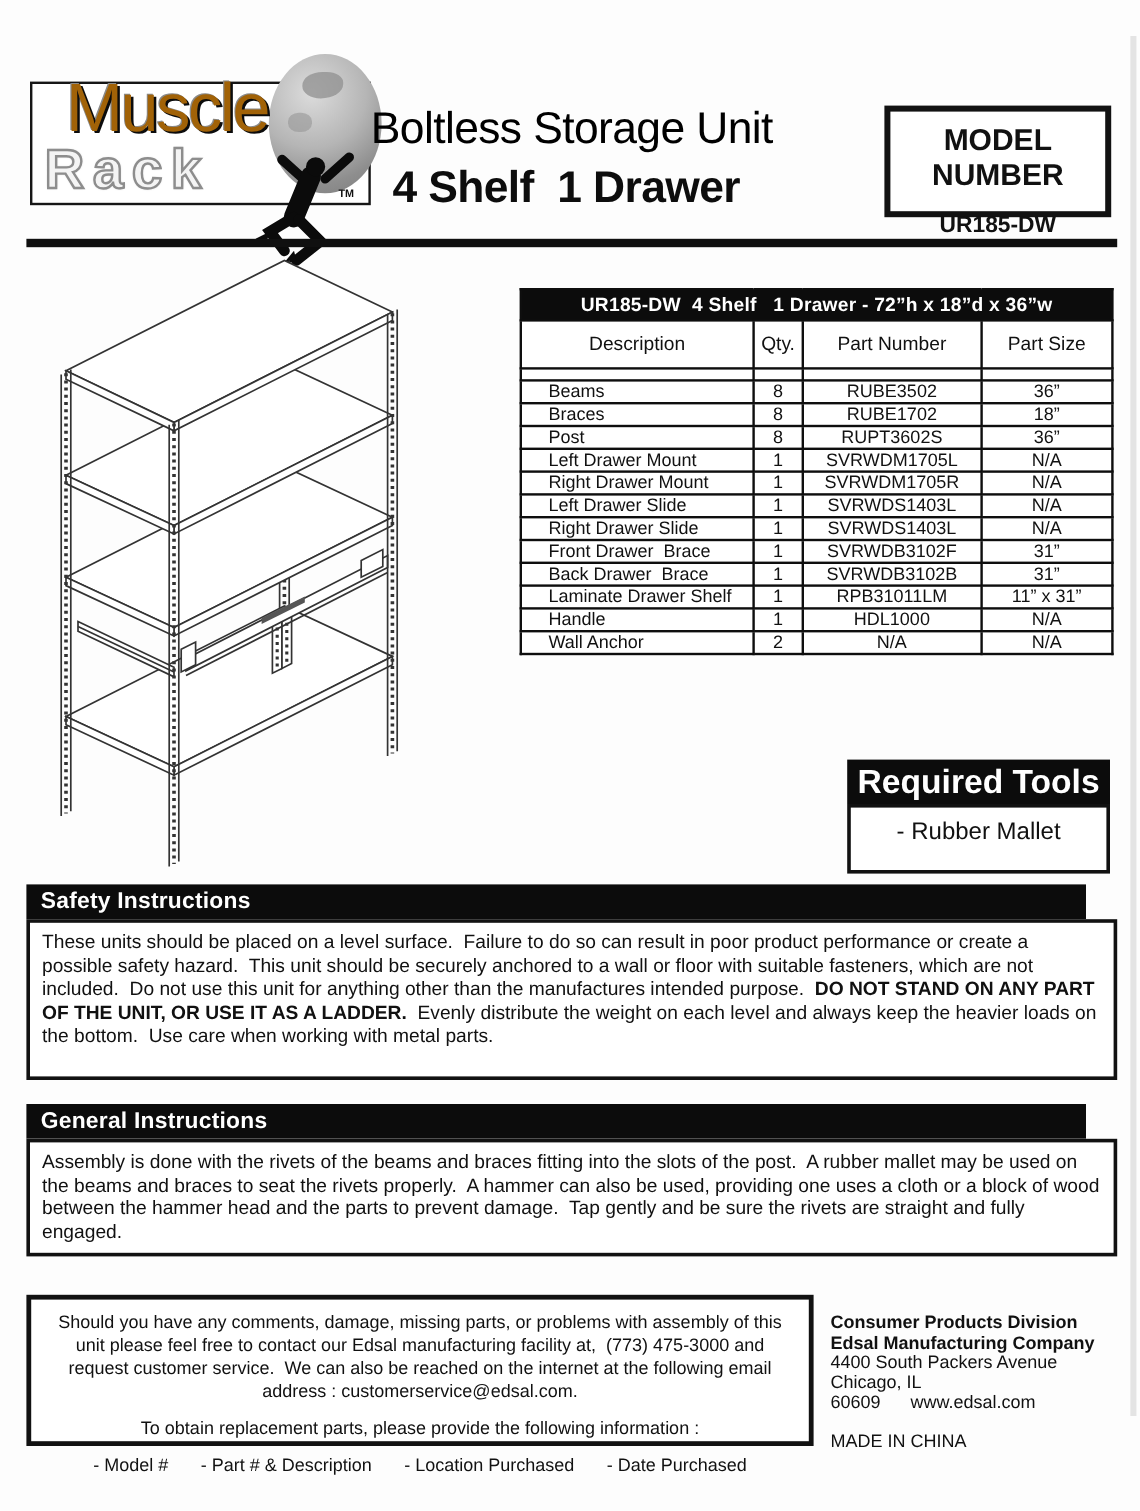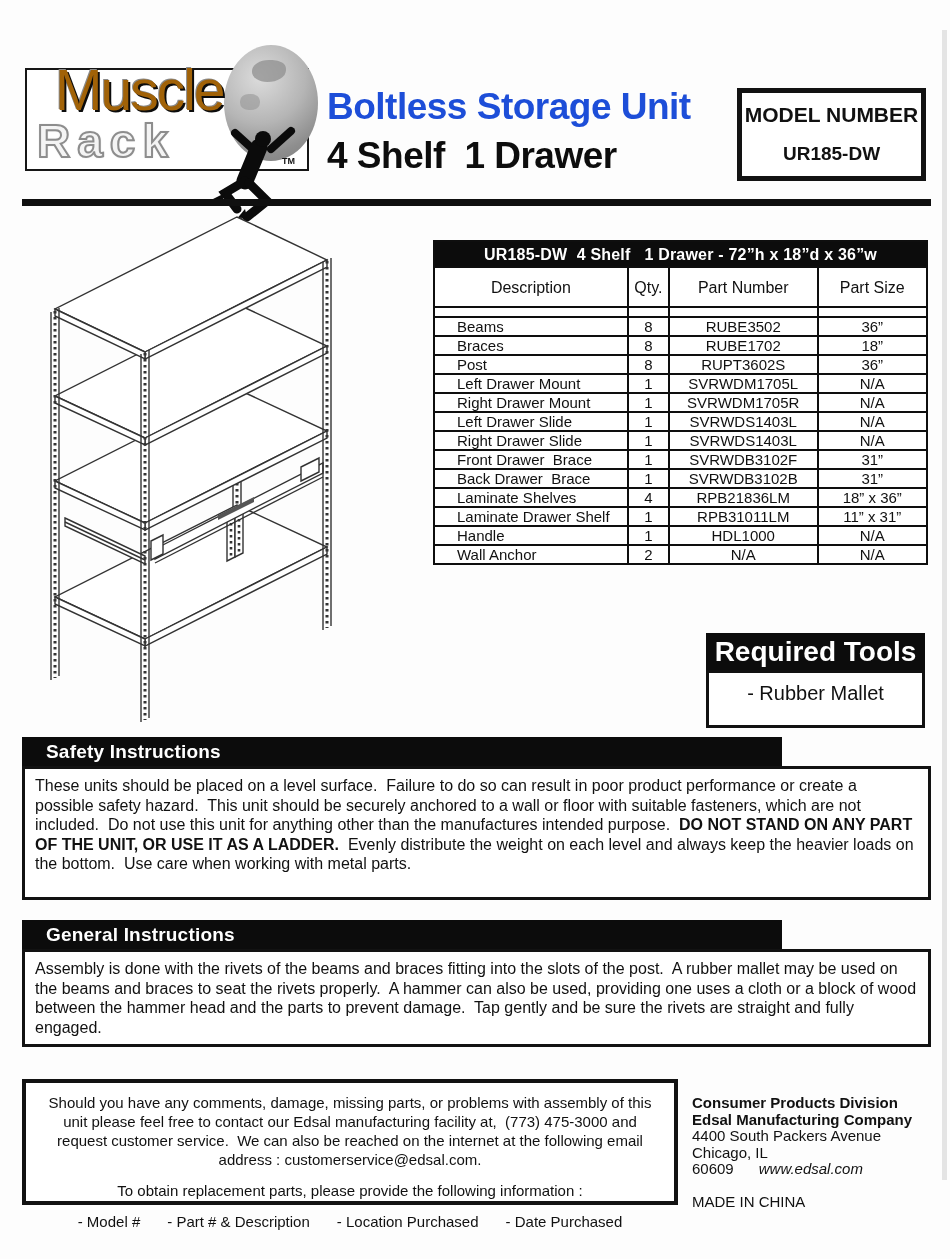--- a/index.html
+++ b/index.html
@@ -12,24 +12,24 @@
   .logo-box { left:25px; top:68px; width:284px; height:103px; border:2px solid #161616; background:#fff; }
   .globe { left:222px; top:43px; width:94px; height:116px; border-radius:50%;
            background:radial-gradient(circle at 38% 28%, #dcdcdc 0%, #b5b5b5 45%, #8e8e8e 75%, #7b7b7b 100%); }
   .globe-blob1 { left:250px; top:58px; width:34px; height:22px; border-radius:50% 40% 55% 45%; background:#8f8f8f; opacity:.75; }
   .globe-blob2 { left:238px; top:92px; width:20px; height:16px; border-radius:45%; background:#969696; opacity:.6; }
   .logo-muscle { left:53px; top:62px; font-size:57px; font-weight:normal; letter-spacing:-2px; color:#a16207;
                  text-shadow:2px 2px 0 #0c0c0c, -1px -1px 0 #8a8a8a; line-height:1; }
   .logo-rack { left:36px; top:118px; font-size:46px; font-weight:600; letter-spacing:7px; color:#f4f4f4;
                -webkit-text-stroke:2px #8d8d8d; text-shadow:0 0 2px #9a9a9a; line-height:1; }
   .logo-tm { left:280px; top:153px; font-size:9px; font-weight:bold; color:#111; }
-  .title-line1 { left:327px; top:86px; font-size:37px; font-weight:bold; letter-spacing:-0.5px; color:#1d4ed8; white-space:pre; }
+  .title-line1 { left:309px; top:86px; font-size:37px; font-weight:normal; letter-spacing:-0.5px; color:#000000; white-space:pre; }
   .title-line2 { left:327px; top:135px; font-size:37px; font-weight:bold; letter-spacing:-0.5px; color:#0d0d0d; white-space:pre; }
   .model-box { left:737px; top:88px; width:189px; height:93px; border:5px solid #121212; background:#fff; text-align:center; }
-  .model-label { margin-top:10px; font-size:21px; font-weight:bold; }
+  .model-label { margin-top:10px; font-size:25px; font-weight:bold; }
   .model-number { margin-top:16px; font-size:19px; font-weight:bold; }
   .header-rule { left:22px; top:199px; width:909px; height:7px; background:#101010; }
   .scan-edge { right:3px; top:30px; width:5px; height:1150px; background:#c6c6c6; opacity:.45; }
 
   
   .unit-drawing { left:30px; top:205px; }
   .unit-drawing path, .unit-drawing line { vector-effect:non-scaling-stroke; }
 
   
   .parts-table { left:433px; top:240px; width:495px; border-collapse:collapse; background:#fff; font-size:15px; }
@@ -43,37 +43,37 @@
   .parts-table td.center { text-align:center; }
   .col-desc { width:193px; } .col-qty { width:41px; } .col-part { width:148px; } .col-size { width:109px; }
 
   
   .tools-head { left:706px; top:633px; width:219px; height:37px; background:#0c0c0c; color:#fff;
                 font-size:28px; font-weight:bold; display:flex; align-items:center; justify-content:center; }
   .tools-body { left:706px; top:670px; width:219px; height:58px; border:3px solid #111; background:#fff;
                 font-size:20px; padding-top:9px; text-align:center; }
 
   
-  .section-bar { left:22px; width:760px; height:29px; background:#0c0c0c; color:#fff; font-size:19px;
-                 font-weight:bold; display:flex; align-items:center; padding-left:24px; letter-spacing:.2px; }
+  .section-bar { left:22px; width:883px; height:29px; background:#0c0c0c; color:#fff; font-size:19px;
+                 font-weight:bold; display:flex; align-items:center; padding-left:12px; letter-spacing:.2px; }
   .section-box { left:22px; width:909px; border:3px solid #121212; background:#fff; font-size:16px;
                  line-height:19.5px; padding:7px 10px; white-space:pre-wrap; }
   .bar-safety { top:737px; } .box-safety { top:766px; height:134px; }
   .bar-general { top:920px; } .box-general { top:949px; min-height:94px; }
   .bold-inline { font-weight:bold; }
 
   
   .footer-box { left:22px; top:1079px; width:656px; height:126px; border:4px solid #121212; background:#fff;
                 font-size:15px; line-height:19px; text-align:center; padding:10px 12px; }
   .footer-contact { white-space:pre-wrap; }
   .footer-replace { margin-top:12px; }
   .footer-items { margin-top:12px; display:flex; justify-content:center; gap:27px; white-space:pre; }
   .footer-right { left:692px; top:1095px; width:250px; font-size:15px; line-height:16.5px; text-align:left; }
   .footer-right .b { font-weight:bold; }
-  .website { margin-left:25px;font-style:italic; }
+  .website { margin-left:25px; }
   .made-in { margin-top:16px; }
 </style>
 </head>
 <body>
 
 <div class="page">
 
   <div class="abs logo-box">
     <div class="abs globe" style="left:197px; top:-25px;"></div>
     <div class="abs globe-blob1" style="left:225px; top:-10px;"></div>
@@ -233,26 +233,20 @@
           <td class="center">SVRWDB3102F</td>
           <td class="center">31”</td>
         </tr>
         <tr>
           <td class="left">Back Drawer  Brace</td>
           <td class="center">1</td>
           <td class="center">SVRWDB3102B</td>
           <td class="center">31”</td>
         </tr>
         <tr>
-          <td class="left">Laminate Shelves</td>
-          <td class="center">4</td>
-          <td class="center">RPB21836LM</td>
-          <td class="center">18” x 36”</td>
-        </tr>
-        <tr>
           <td class="left">Laminate Drawer Shelf</td>
           <td class="center">1</td>
           <td class="center">RPB31011LM</td>
           <td class="center">11” x 31”</td>
         </tr>
         <tr>
           <td class="left">Handle</td>
           <td class="center">1</td>
           <td class="center">HDL1000</td>
           <td class="center">N/A</td>

